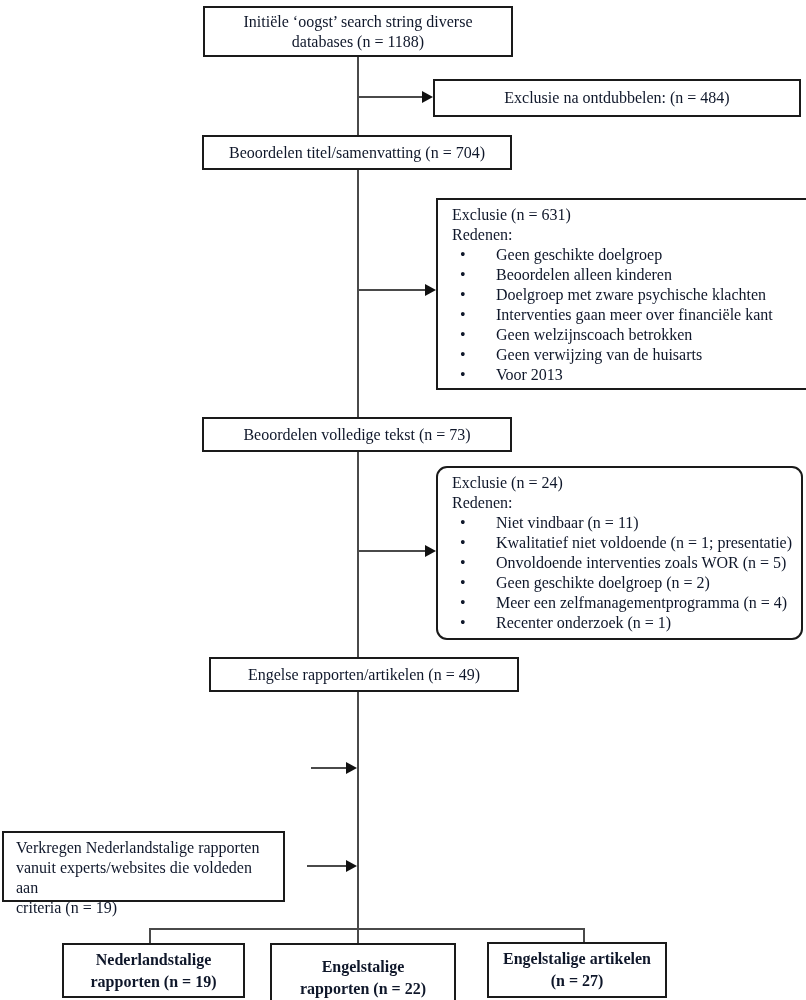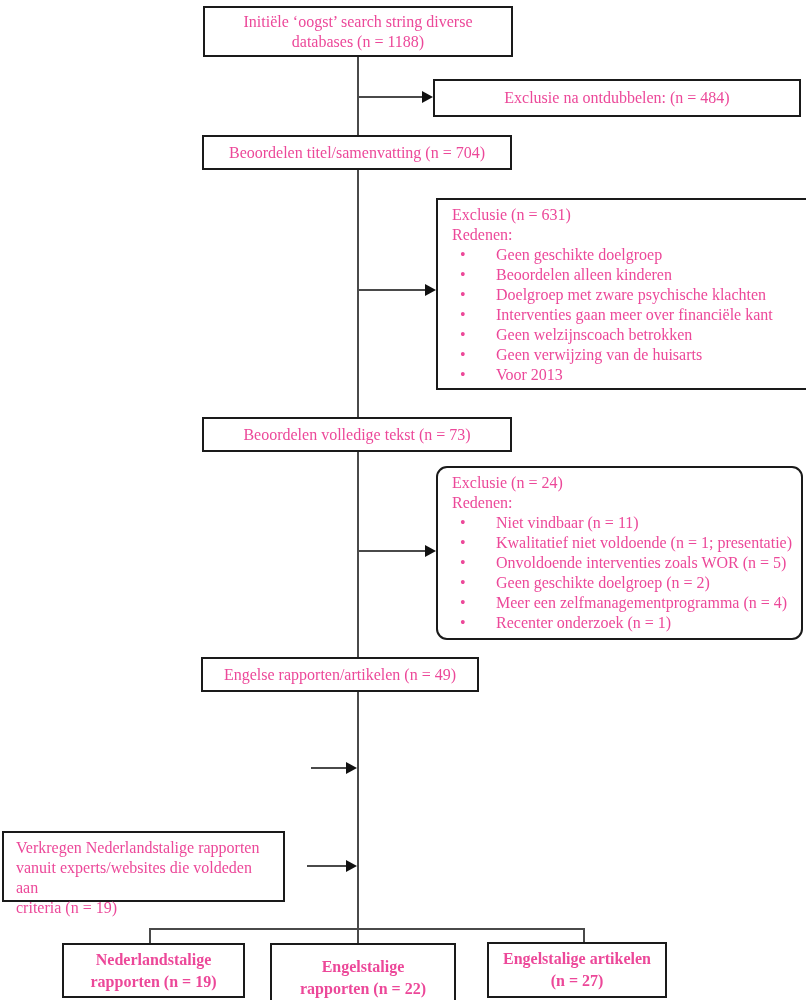--- a/index.html
+++ b/index.html
@@ -2,21 +2,21 @@
 <html><head>
 <meta charset="utf-8">
 <style>
   html, body { margin: 0; padding: 0; background: #ffffff; }
   .canvas {
     position: relative;
     width: 806px;
     height: 1000px;
     background: #ffffff;
     font-family: "Liberation Serif", "DejaVu Serif", serif;
-    color: #ec4899;
+    color: #0f172a;
     overflow: hidden;
   }
   .box {
     position: absolute;
     box-sizing: border-box;
     background: #ffffff;
     border: 2px solid #1a1a1a;
     z-index: 3;
     font-size: 16px;
     line-height: 20px;
@@ -134,21 +134,21 @@
         </li>
       <li>
           <span>Meer een zelfmanagementprogramma (n = 4)</span>
         </li>
       <li>
           <span>Recenter onderzoek (n = 1)</span>
         </li>
     </ul>
   </div>
 
-  <div class="box center" style="left:201px; top:657px; width:278px; height:35px;justify-content:center;">
+  <div class="box center" style="left:209px; top:657px; width:310px; height:35px;justify-content:center;">
     <div>Engelse rapporten/artikelen (n = 49)</div>
   </div>
 
 
   <div class="box leftalign" style="left:2px; top:831px; width:283px; height:71px;">
     <div>Verkregen Nederlandstalige rapporten</div>
     <div>vanuit experts/websites die voldeden aan</div>
     <div>criteria (n = 19)</div>
   </div>
 

